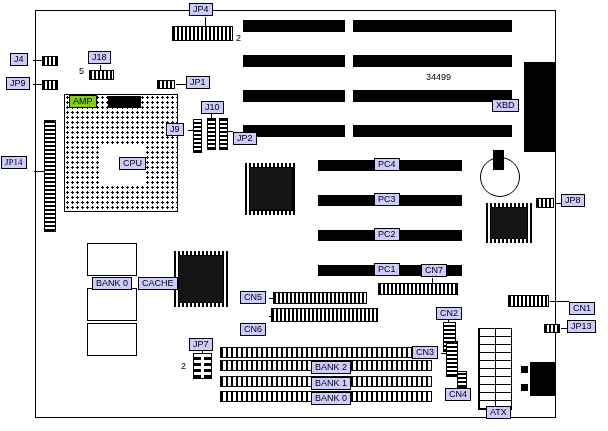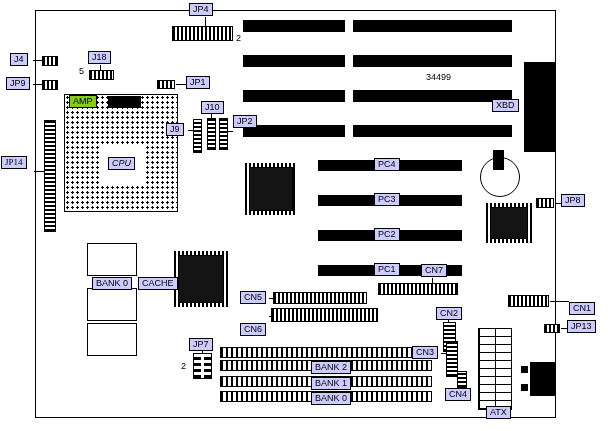--- a/index.html
+++ b/index.html
@@ -79,33 +79,33 @@
   <div class="line" style="left:100px;top:65px;width:1px;height:5px;"></div>
   <div class="txt" style="left:79px;top:66px;">5</div>
   <div class="hstripe" style="left:89px;top:70px;width:25px;height:10px;"></div>
 
   <div class="label" style="left:186px;top:76px;">JP1</div>
   <div class="line" style="left:176px;top:84px;width:10px;height:1px;"></div>
   <div class="hstripe" style="left:157px;top:80px;width:18px;height:9px;"></div>
 
   <div class="cpu-socket" style="left:64px;top:94px;width:114px;height:118px;"></div>
   <div class="cpu-inner" style="left:99px;top:145px;width:46px;height:40px;"></div>
-  <div class="label" style="left:108px;top:157px;font-style:italic;">CPU</div>
+  <div class="label" style="left:119px;top:157px;">CPU</div>
   <div class="label white" style="left:69px;top:95px;">AMP</div>
   <div class="solid" style="left:108px;top:96px;width:33px;height:12px;z-index:4;"></div>
 
   <div class="label" style="left:166px;top:123px;">J9</div>
   <div class="line" style="left:188px;top:130px;width:5px;height:1px;"></div>
   <div class="vstripe" style="left:193px;top:119px;width:9px;height:34px;"></div>
 
   <div class="label" style="left:201px;top:101px;">J10</div>
   <div class="line" style="left:211px;top:114px;width:1px;height:4px;"></div>
   <div class="vstripe" style="left:207px;top:118px;width:9px;height:32px;"></div>
 
-  <div class="label" style="left:233px;top:115px;">JP2</div>
+  <div class="label" style="left:233px;top:132px;">JP2</div>
   <div class="line" style="left:228px;top:131px;width:5px;height:1px;"></div>
   <div class="vstripe" style="left:219px;top:118px;width:9px;height:32px;"></div>
 
   <div class="label" style="left:1px;top:156px;font-family:Liberation Serif, serif;">JP14</div>
   <div class="line" style="left:34px;top:171px;width:10px;height:1px;"></div>
   <div class="vstripe" style="left:44px;top:120px;width:12px;height:112px;"></div>
 
   <div class="solid" style="left:318px;top:160px;width:144px;height:11px;"></div>
   <div class="label" style="left:374px;top:158px;">PC4</div>
   <div class="solid" style="left:318px;top:195px;width:144px;height:11px;"></div>

